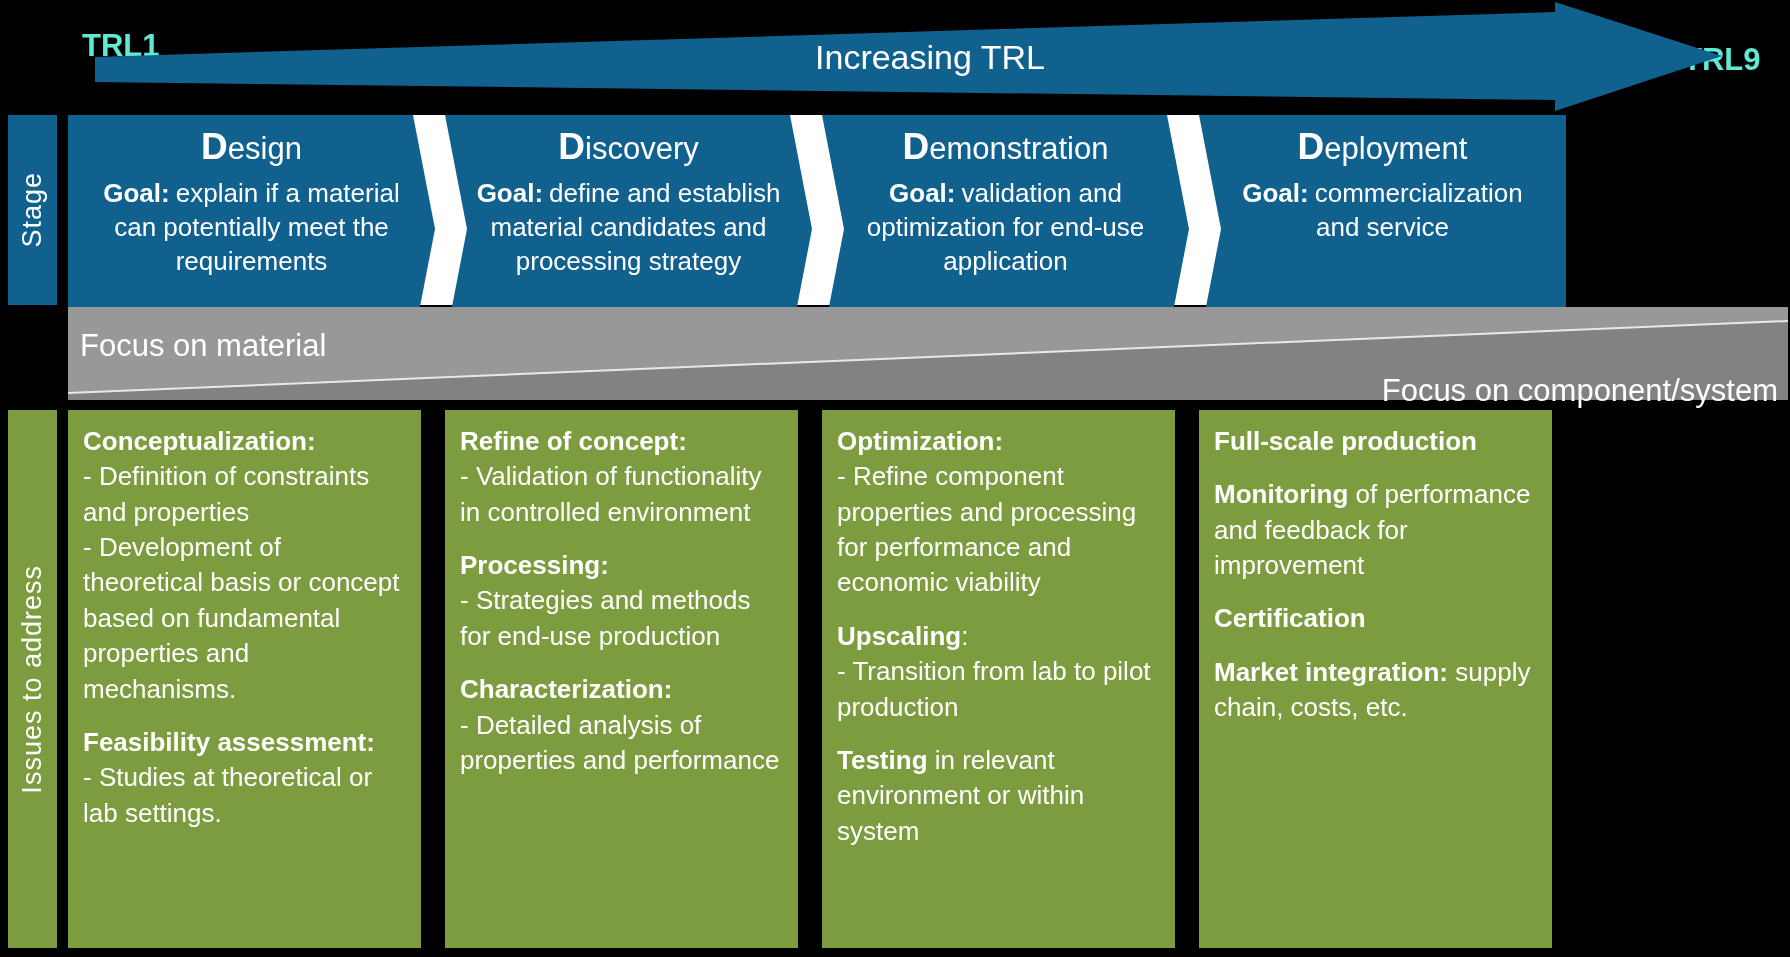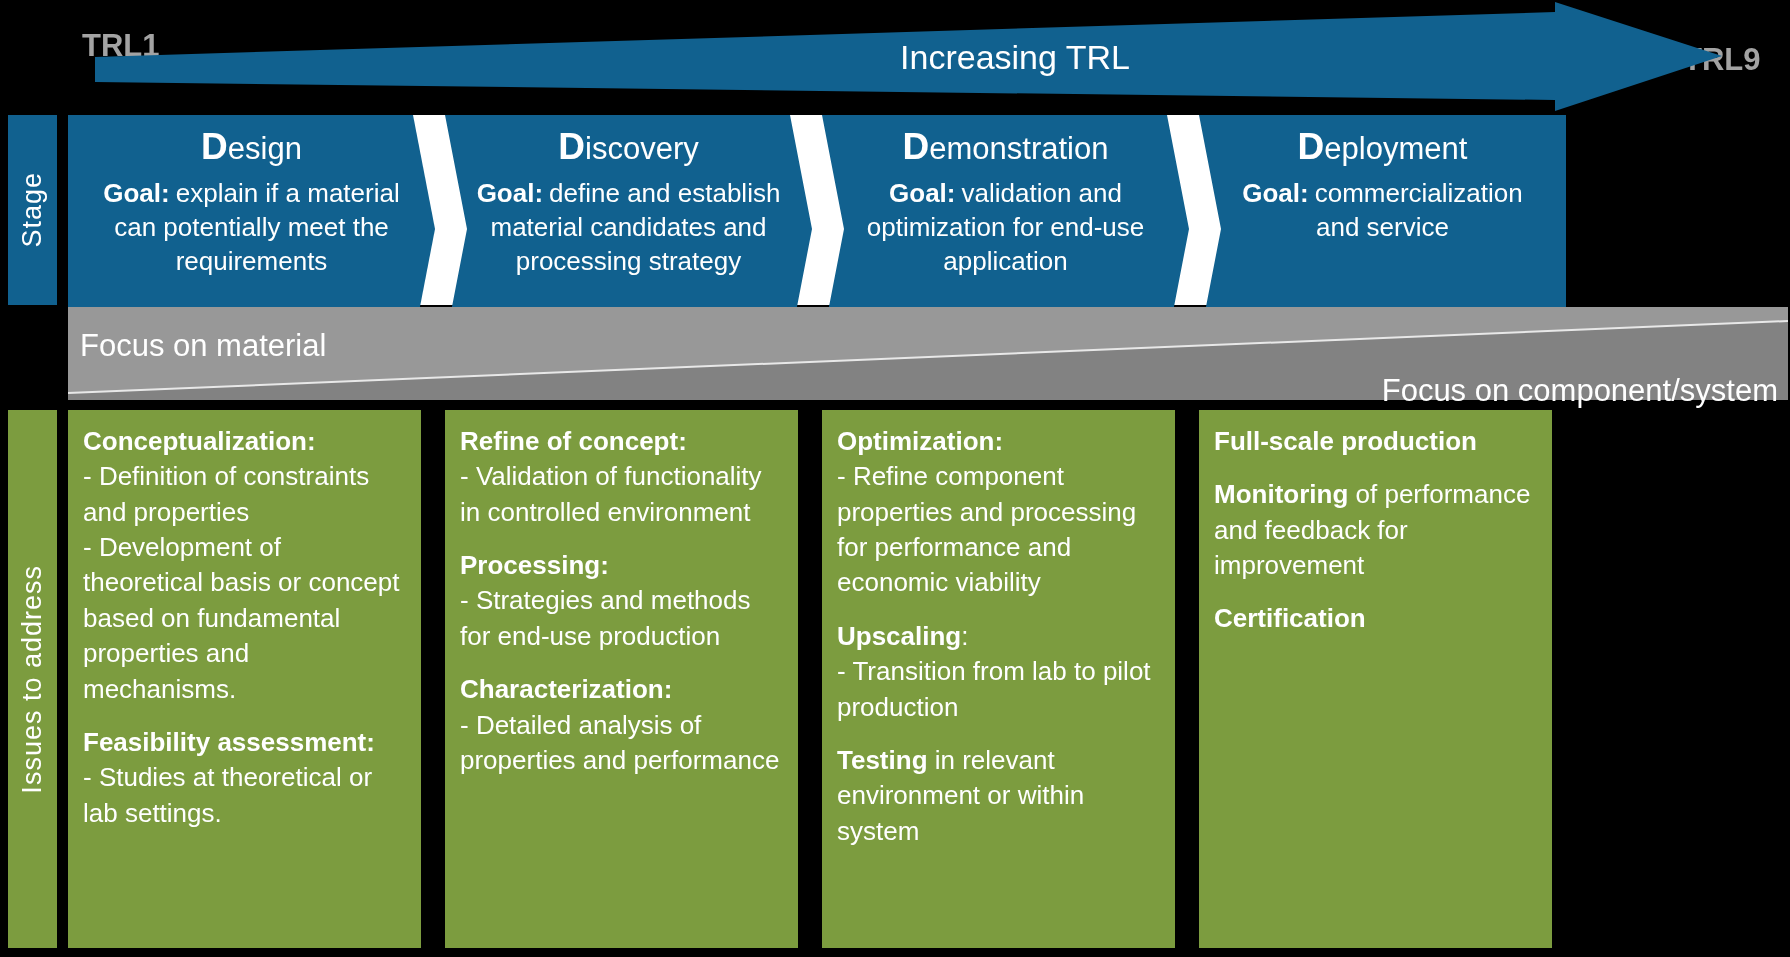--- a/index.html
+++ b/index.html
@@ -4,26 +4,26 @@
 <style>
   html,body{margin:0;padding:0;background:#000;}
   #canvas{
     position:relative;width:1790px;height:957px;background:var(--background,#000);
     font-family:"Liberation Sans",sans-serif;overflow:hidden;
     --blue:#11618F;--green:#7C9C3F;--gray_light:#989898;--gray_dark:#828282;--white:#ffffff;
   }
   .b{font-weight:bold;}
 
   
-  .trl-label{position:absolute;z-index:0;color:#a3a3a3;font-size:31px;font-weight:bold;}
+  .trl-label{position:absolute;z-index:0;color:#5eead4;font-size:31px;font-weight:bold;}
   #trl1{left:82px;top:28px;}
   #trl9{left:1683px;top:42px;}
   .arrow-svg{position:absolute;left:0;top:0;z-index:1;}
   .arrowfill{fill:var(--blue);}
-  .arrow-label{position:absolute;left:730px;top:38px;width:400px;text-align:right;
+  .arrow-label{position:absolute;left:730px;top:38px;width:400px;text-align:center;
     color:#fff;font-size:34px;z-index:2;}
 
   
   .side{position:absolute;left:8px;width:49px;display:flex;align-items:center;justify-content:center;color:#fff;}
   .vtext{writing-mode:vertical-rl;transform:rotate(180deg);font-size:27px;letter-spacing:1px;}
   #stage-side{top:115px;height:190px;background:var(--blue);}
   #issues-side{top:410px;height:538px;background:var(--green);}
 
   
   .chev{position:absolute;top:115px;height:190px;width:54px;background:var(--white);z-index:0;}
@@ -123,15 +123,16 @@
       <p class="iblock"><span class="b">Optimization:</span></p>
       <p class="iblock"><span>- Refine component properties and processing for performance and economic viability</span></p>
       <p class="iblock gap"><span class="b">Upscaling</span><span>:</span></p>
       <p class="iblock"><span>- Transition from lab to pilot production</span></p>
       <p class="iblock gap"><span class="b">Testing</span><span> in relevant environment or within system</span></p>
     </div>
   <div class="issue-box" id="ib4">
       <p class="iblock"><span class="b">Full-scale production</span></p>
       <p class="iblock gap"><span class="b">Monitoring</span><span> of performance and feedback for improvement</span></p>
       <p class="iblock gap"><span class="b">Certification</span></p>
+      <p class="iblock gap"><span class="b">Market integration:</span><span> supply chain, costs, etc.</span></p>
     </div>
 
 </div>
 
 </body></html>

